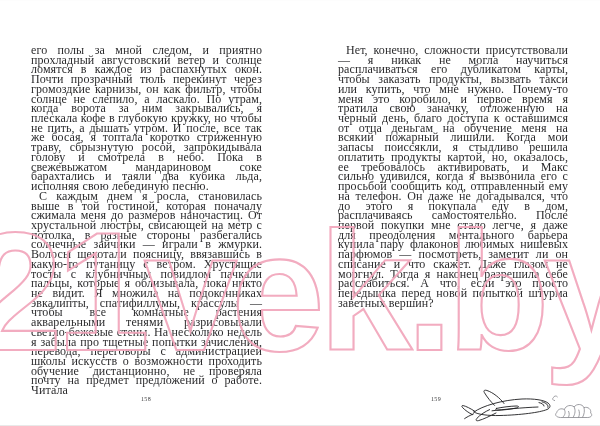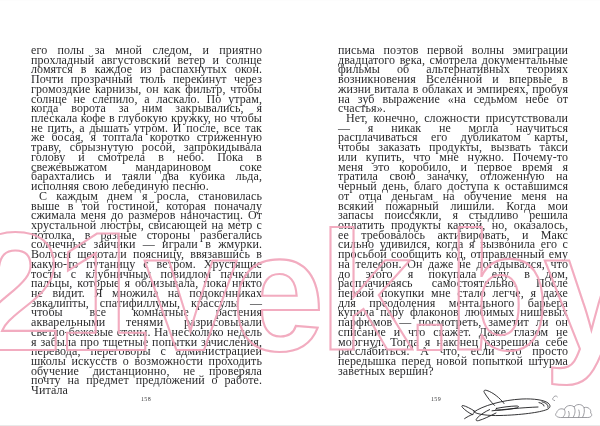--- a/index.html
+++ b/index.html
@@ -114,21 +114,20 @@
     <div class="page-leaf leaf-left">
       <div class="body-text">
         <p>его полы за мной следом, и приятно прохладный августовский ветер и солнце ломятся в каждое из распахнутых окон. Почти прозрачный тюль перекинут через громоздкие карнизы, он как фильтр, чтобы солнце не слепило, а ласкало. По утрам, когда ворота за ним закрывались, я плескала кофе в глубокую кружку, но чтобы не пить, а дышать утром. И после, все так же босая, я топтала коротко стриженную траву, сбрызнутую росой, запрокидывала голову и смотрела в небо. Пока в свежевыжатом мандариновом соке барахтались и таяли два кубика льда, исполняя свою лебединую песню.</p>
         <p class="indent">С каждым днем я росла, становилась выше в той гостиной, которая поначалу сжимала меня до размеров наночастиц. От хрустальной люстры, свисающей на метр с потолка, в разные стороны разбегались солнечные зайчики — играли в жмурки. Волосы щекотали поясницу, ввязавшись в какую-то путаницу с ветром. Хрустящие тосты с клубничным повидлом пачкали пальцы, которые я облизывала, пока никто не видит. Я множила на подоконниках эвкалипты, спатифиллумы, крассулы — чтобы все комнатные растения акварельными тенями разрисовывали светло-бежевые стены. На несколько недель я забыла про тщетные попытки зачисления, перевода, переговоры с администрацией школы искусств о возможности проходить обучение дистанционно, не проверяла почту на предмет предложений о работе. Читала</p>
       </div>
       <div class="folio folio-left">158</div>
     </div>
 
     <div class="page-leaf leaf-right">
       <div class="body-text">
-        <p>письма поэтов первой волны эмиграции двадцатого века, смотрела документальные фильмы об альтернативных теориях возникновения Вселенной и впервые в жизни витала в облаках и эмпиреях, пробуя на зуб выражение «на седьмом небе от счастья».</p>
         <p class="indent">Нет, конечно, сложности присутствовали — я никак не могла научиться расплачиваться его дубликатом карты, чтобы заказать продукты, вызвать такси или купить, что мне нужно. Почему-то меня это коробило, и первое время я тратила свою заначку, отложенную на черный день, благо доступа к оставшимся от отца деньгам на обучение меня на всякий пожарный лишили. Когда мои запасы поиссякли, я стыдливо решила оплатить продукты картой, но, оказалось, ее требовалось активировать, и Макс сильно удивился, когда я вызвонила его с просьбой сообщить код, отправленный ему на телефон. Он даже не догадывался, что до этого я покупала еду в дом, расплачиваясь самостоятельно. После первой покупки мне стало легче, я даже для преодоления ментального барьера купила пару флаконов любимых нишевых парфюмов — посмотреть, заметит ли он списание и что скажет. Даже глазом не моргнул. Тогда я наконец разрешила себе расслабиться. А что, если это просто передышка перед новой попыткой штурма заветных вершин?</p>
       </div>
       <div class="folio folio-right">159</div>
     </div>
   </div>
 
   <svg class="ornament" viewBox="0 0 138 40">
     <g fill="none" stroke="#1d1d1f" stroke-width="0.9" stroke-linecap="round" stroke-linejoin="round">
 
       <path d="M18 26 C26 20, 46 14, 66 13 C78 12.5, 88 14, 92 17 C95 19.2, 94.5 22, 91 23.5 C84 26.5, 64 29, 44 29.5 C32 29.8, 22 28.6, 18 26 Z"></path>

